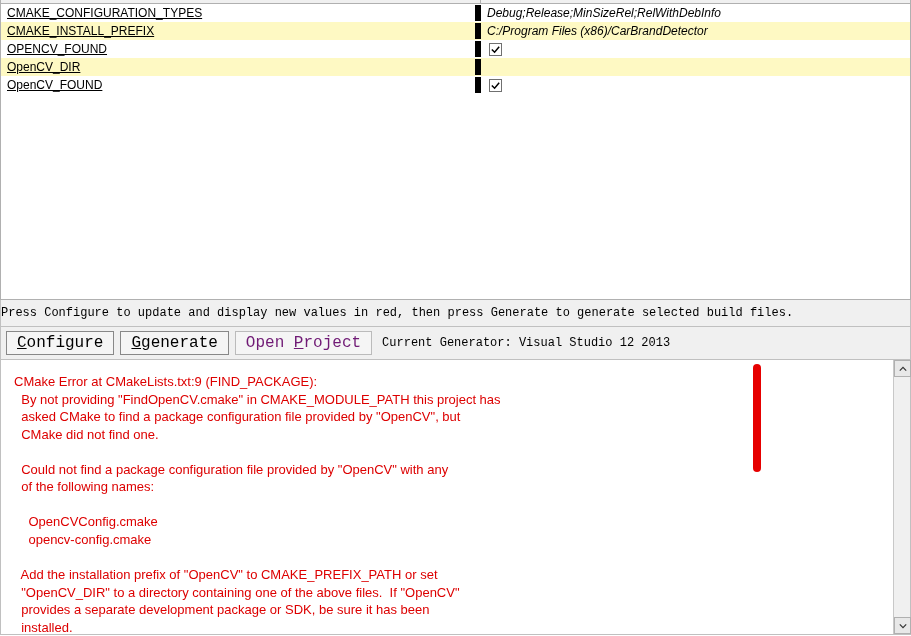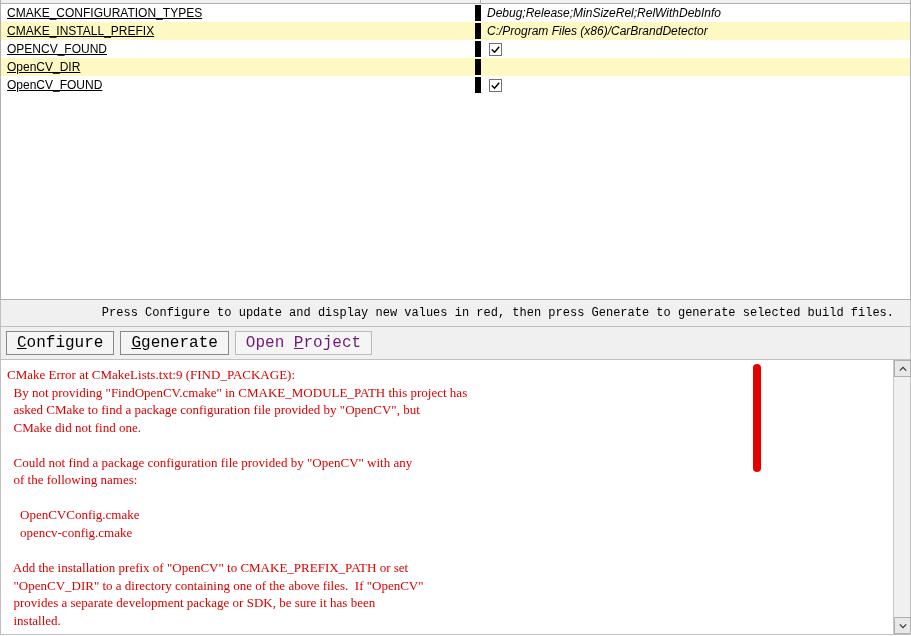--- a/index.html
+++ b/index.html
@@ -43,22 +43,22 @@
       border: 1px solid #707070;
       background: #fff;
       display: inline-flex;
       align-items: center;
       justify-content: center;
       margin-left: 2px;
     }
     .checkbox svg { width: 11px; height: 11px; }
     .hint-bar {
       background: #f0f0f0;
-      padding: 6px 16px;
-      text-align: right;
+      padding: 6px 0;
+      text-align: left;
       font-family: "SimSun", "Courier New", monospace;
       font-size: 12px;
       border: 1px solid #c0c0c0;
       border-top: none;
     }
     .button-bar {
       display: flex;
       align-items: center;
       background: #f0f0f0;
       padding: 4px 5px;
@@ -81,22 +81,22 @@
     .gen-label { margin-left: 4px; }
     .output-area {
       border: 1px solid #c0c0c0;
       border-top: none;
       height: 275px;
       position: relative;
       display: flex;
     }
     .output-text {
       flex: 1;
-      padding: 6px;
-      font-family: Liberation Serif, serif;
+      padding: 13px;
+      font-family: Liberation Sans, sans-serif;
       font-size: 13px;
       color: #dd0000;
       white-space: pre;
       line-height: 1.35;
       overflow: hidden;
     }
     .red-mark {
       position: absolute;
       left: 752px;
       top: 4px;
@@ -169,20 +169,21 @@
       </div>
     </div>
 </div>
 
 <div class="hint-bar">Press Configure to update and display new values in red, then press Generate to generate selected build files.</div>
 
 <div class="button-bar">
   <button class="btn"><span class="underline">C</span><span>onfigure</span></button>
   <button class="btn"><span class="underline">G</span><span>generate</span></button>
   <button class="btn disabled">Open <span class="underline">P</span>roject</button>
+  <span class="gen-label">Current Generator: Visual Studio 12 2013</span>
 </div>
 
 <div class="output-area">
   <div class="output-text">CMake Error at CMakeLists.txt:9 (FIND_PACKAGE):
   By not providing "FindOpenCV.cmake" in CMAKE_MODULE_PATH this project has
   asked CMake to find a package configuration file provided by "OpenCV", but
   CMake did not find one.
 
   Could not find a package configuration file provided by "OpenCV" with any
   of the following names:

